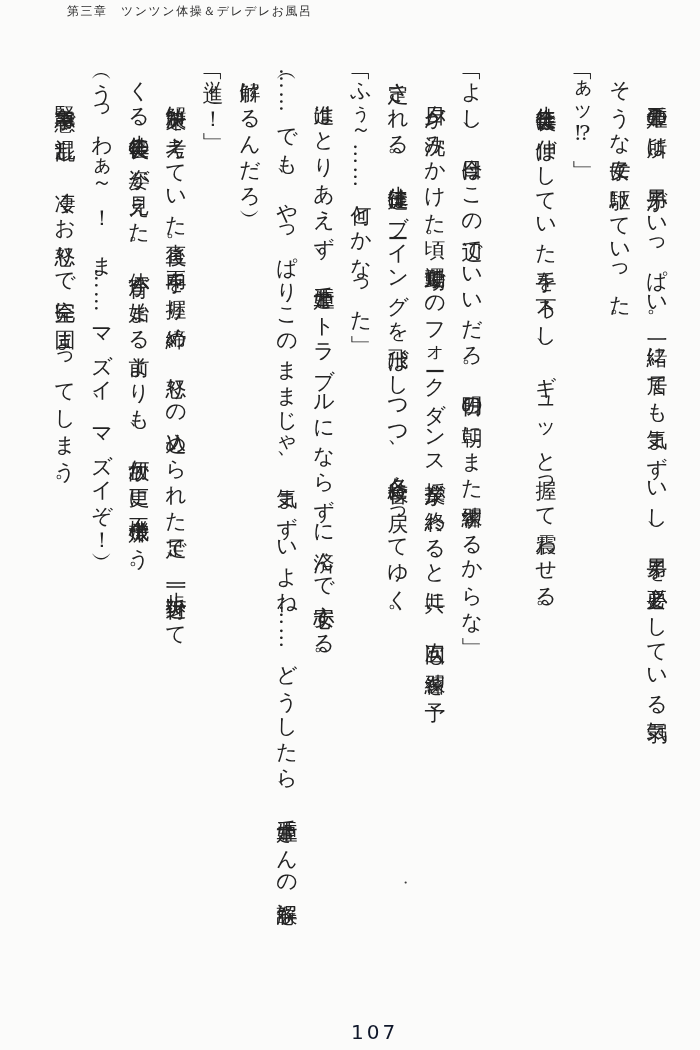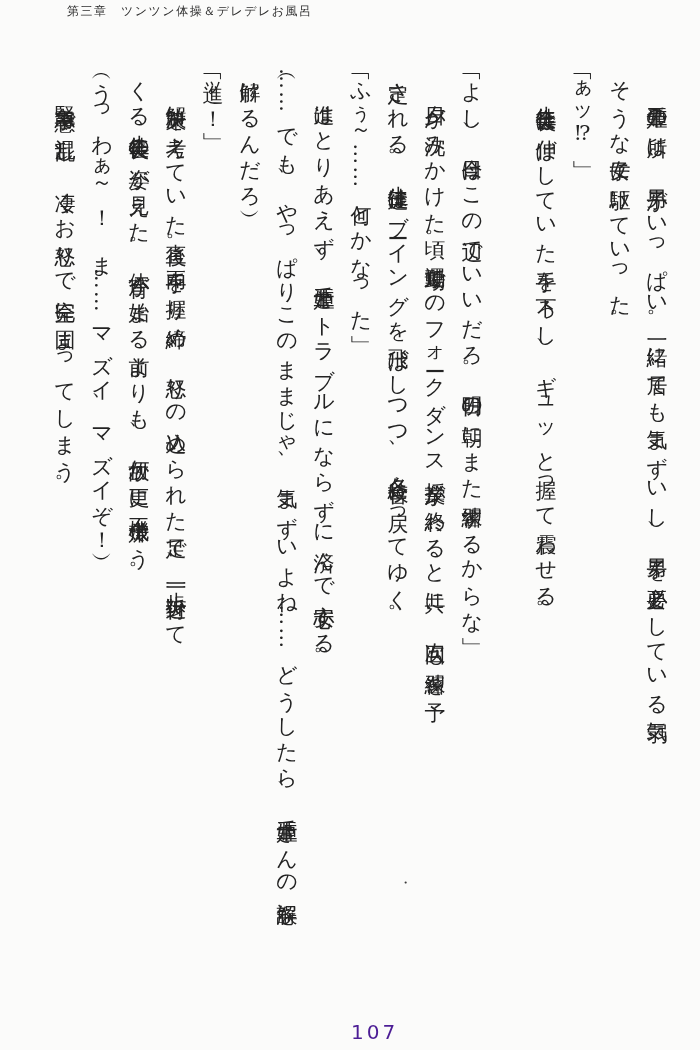--- a/index.html
+++ b/index.html
@@ -35,21 +35,21 @@
     white-space:nowrap;
   }
   .indent { text-indent:23px; }
   .section-break { width:37px; height:100%; }
   .page-number {
     position:absolute;
     left:351px; top:1020px;
     font-family:"DejaVu Sans", sans-serif;
     font-size:20px;
     letter-spacing:3px;
-    color:#4c1d95;
+    color:#0f172a;
   }
   .ink-speck {
     position:absolute;
     left:399px; top:876px;
     font-size:13px;
     color:#3a3a3a;
     line-height:13px;
   }
 </style>
 </head>

